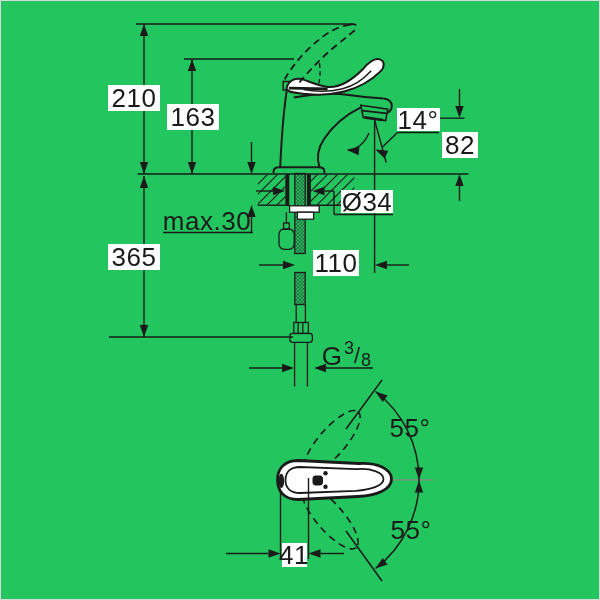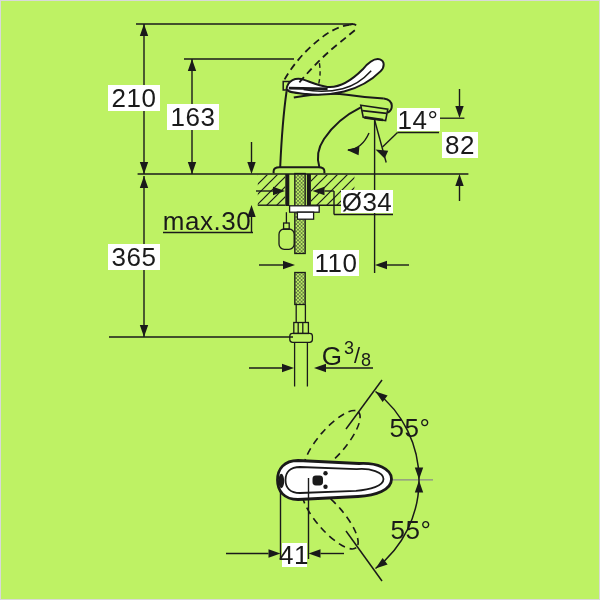--- a/index.html
+++ b/index.html
@@ -1,17 +1,17 @@
 <!DOCTYPE html>
 <html><head>
 <meta charset="utf-8">
 <style>
   html,body{margin:0;padding:0;background:#fff;}
   .sheet{
-    position:relative;width:600px;height:600px;background:#bef264;
+    position:relative;width:600px;height:600px;background:#22c55e;
     box-sizing:border-box;border:1px solid #d9d9d9;overflow:hidden;
     font-family:"Liberation Sans", sans-serif;
   }
   svg{display:block;}
   text{
     font-family:"Liberation Sans", sans-serif;
     fill:#1a1a1a;
   }
   .dim{font-size:26px;letter-spacing:0.5px;}
   .dim-sm{font-size:18px;}

